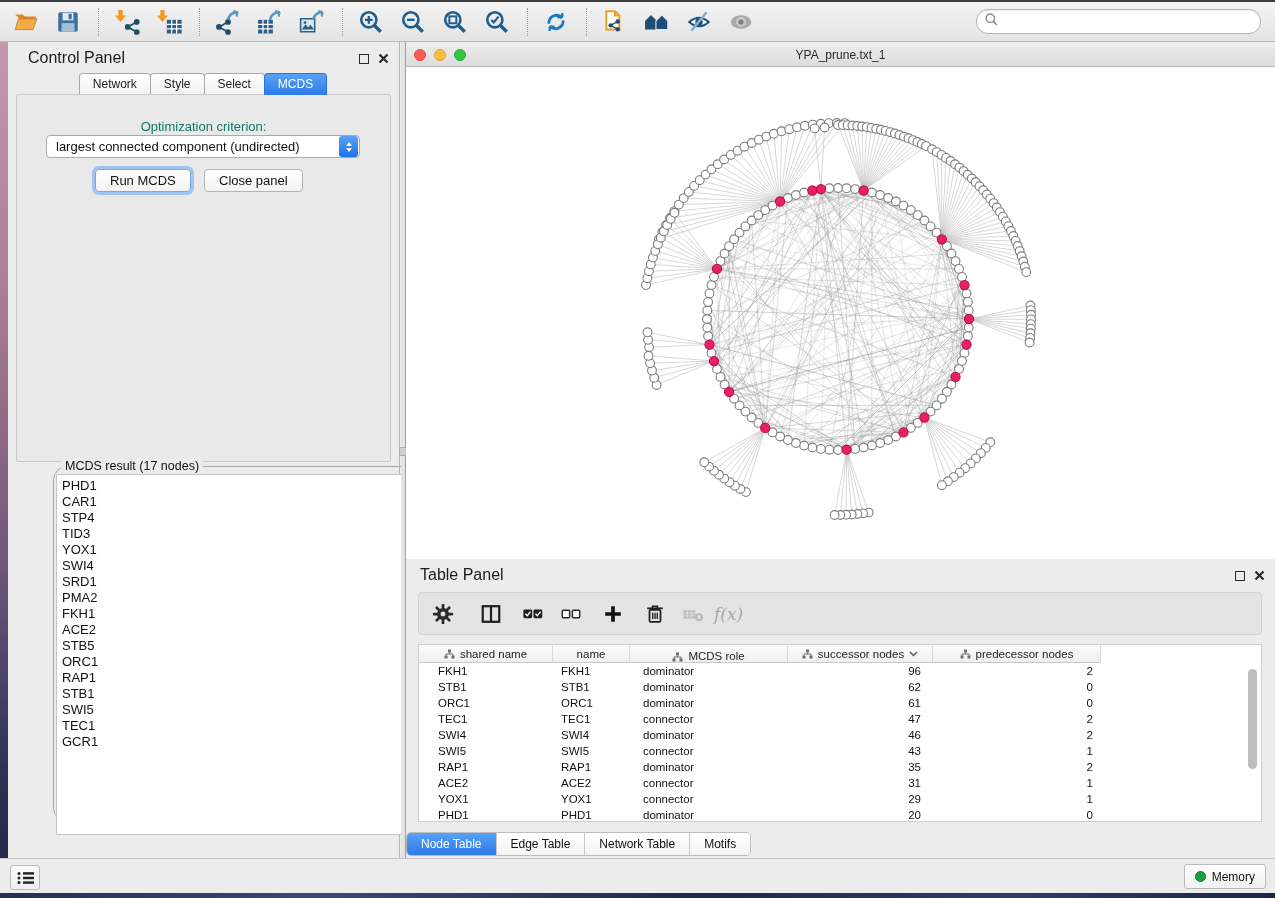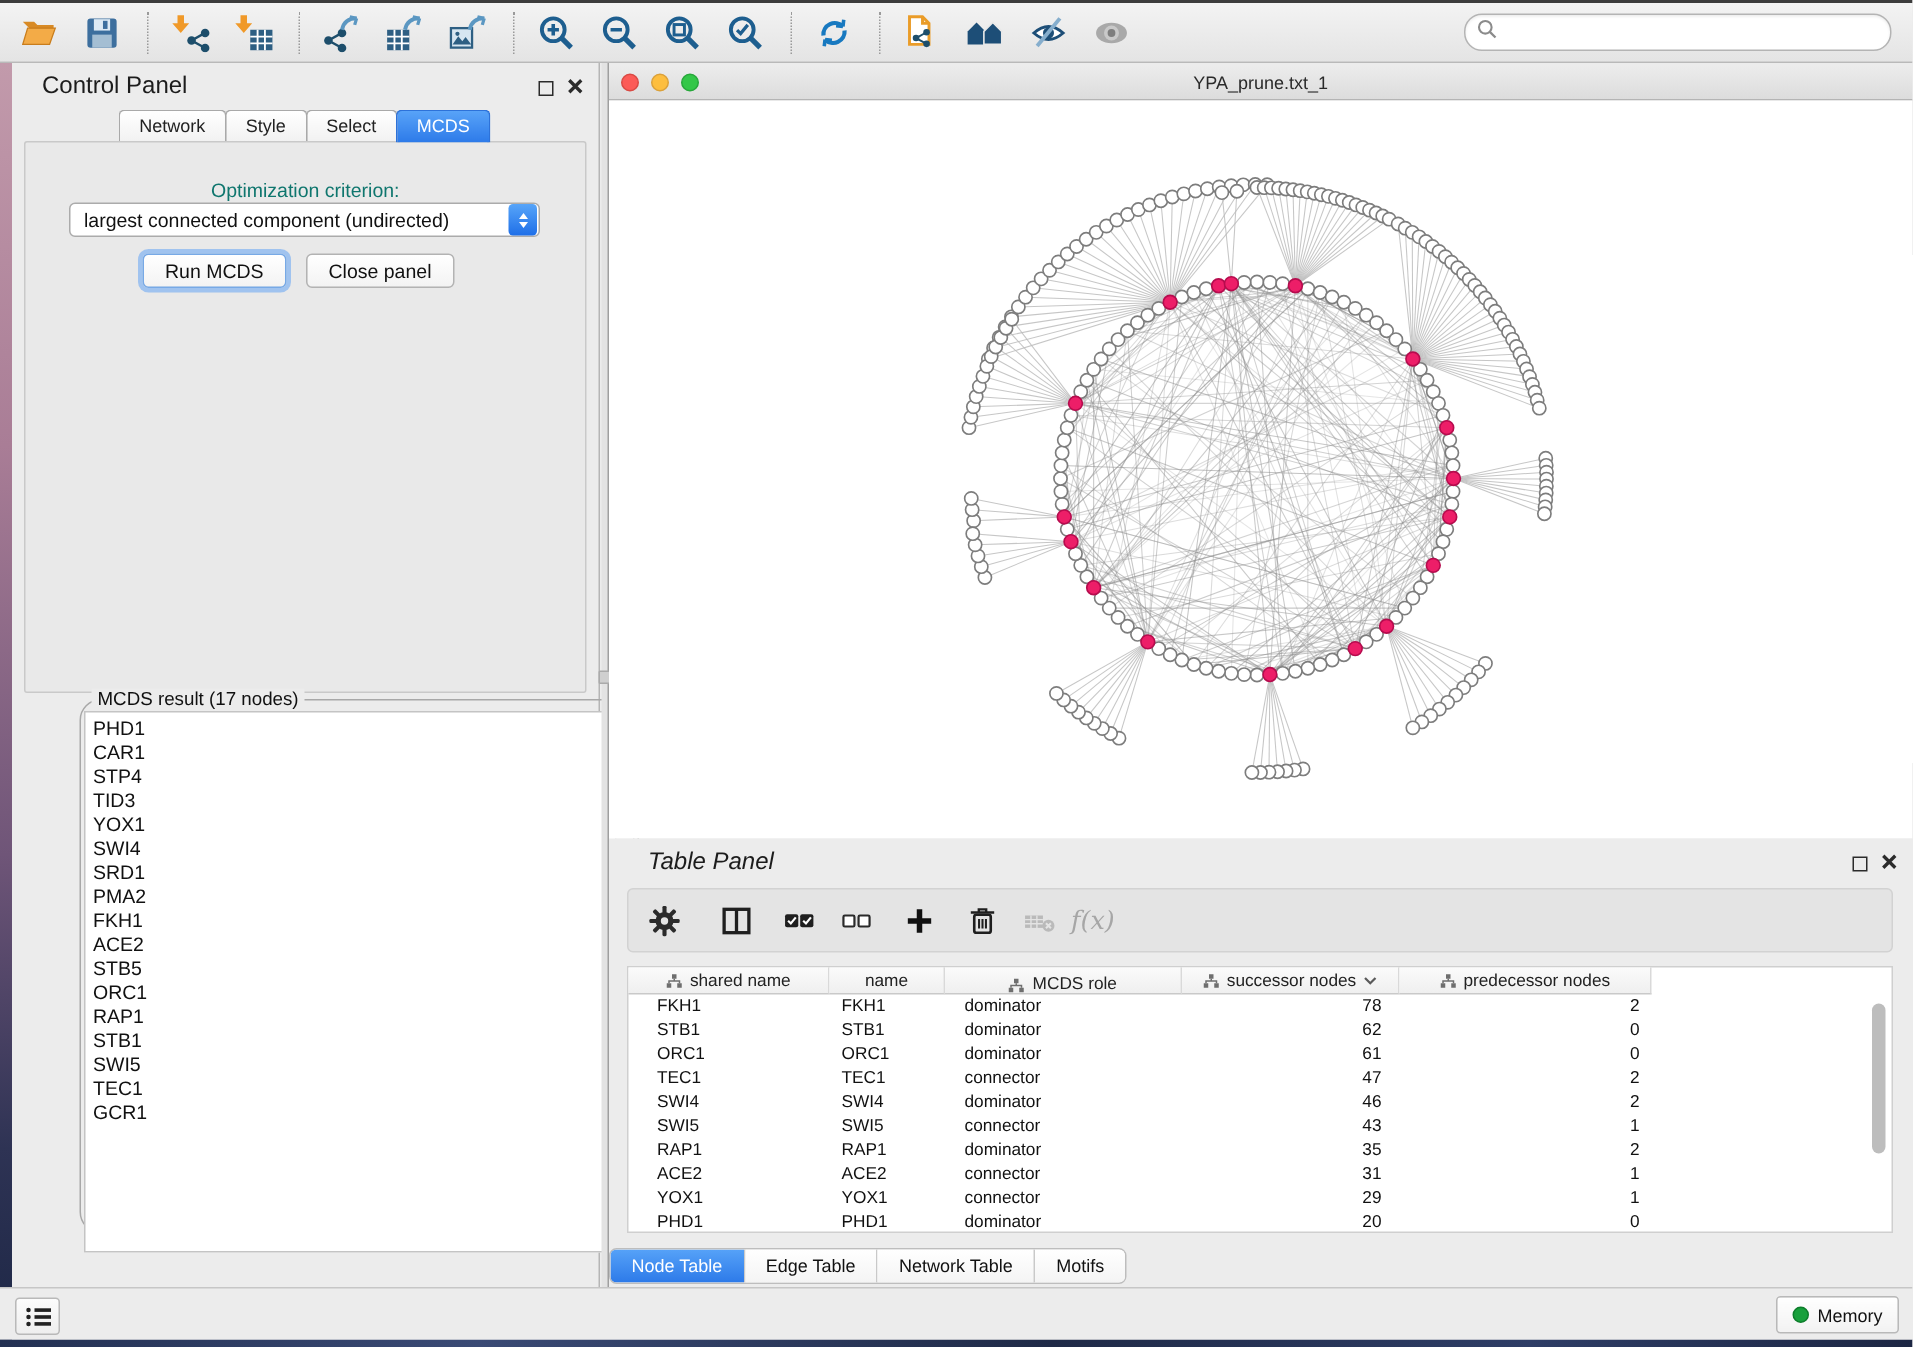--- a/index.html
+++ b/index.html
@@ -962,21 +962,21 @@
           <circle cx="303.5" cy="277.6" r="4.6000000000000005" fill="#ed1e68" stroke="#b60c4e" stroke-width="1.1"></circle>
           <circle cx="311.0" cy="201.9" r="4.6000000000000005" fill="#ed1e68" stroke="#b60c4e" stroke-width="1.1"></circle>
           <circle cx="374.1" cy="134.5" r="4.6000000000000005" fill="#ed1e68" stroke="#b60c4e" stroke-width="1.1"></circle>
           <circle cx="406.4" cy="123.5" r="4.6000000000000005" fill="#ed1e68" stroke="#b60c4e" stroke-width="1.1"></circle>
           <circle cx="414.9" cy="122.1" r="4.6000000000000005" fill="#ed1e68" stroke="#b60c4e" stroke-width="1.1"></circle>
         </svg>
     </div>
   </div>
 
   <div class="tpanel">
-    <div class="panel-title" style="left:14px;font-style:italic;">Table Panel</div>
+    <div class="panel-title" style="left:2px;">Table Panel</div>
     <div class="win-icons">
       <span class="float-ic"></span>
       <span>
         <svg width="11" height="11" viewBox="0 0 11 11">
             <path d="M1.5 1.5 L9.5 9.5 M9.5 1.5 L1.5 9.5" stroke="#2b2b2b" stroke-width="2.2"></path>
           </svg>
       </span>
     </div>
     <div class="tp-toolbar">
 
@@ -1084,21 +1084,21 @@
  <path d="M5.5 3.5 v1.5 M2 6.5 v-1.5 h7 v1.5" stroke="#6e6e6e" fill="none"></path>
             </svg>
             <span>predecessor nodes</span>
           </div>
         </div>
       <div class="tbody">
           <div class="trow">
             <div class="td" style="width: 134px; padding-left: 19px;">FKH1</div>
             <div class="td" style="width: 77px; padding-left: 8px;">FKH1</div>
             <div class="td" style="width: 158px; padding-left: 13px;">dominator</div>
-            <div class="td num" style="width: 145px; padding-right: 12px;">78</div>
+            <div class="td num" style="width: 145px; padding-right: 12px;">96</div>
             <div class="td num" style="width: 168px; padding-right: 8px;">2</div>
           </div>
           <div class="trow">
             <div class="td" style="width: 134px; padding-left: 19px;">STB1</div>
             <div class="td" style="width: 77px; padding-left: 8px;">STB1</div>
             <div class="td" style="width: 158px; padding-left: 13px;">dominator</div>
             <div class="td num" style="width: 145px; padding-right: 12px;">62</div>
             <div class="td num" style="width: 168px; padding-right: 8px;">0</div>
           </div>
           <div class="trow">

